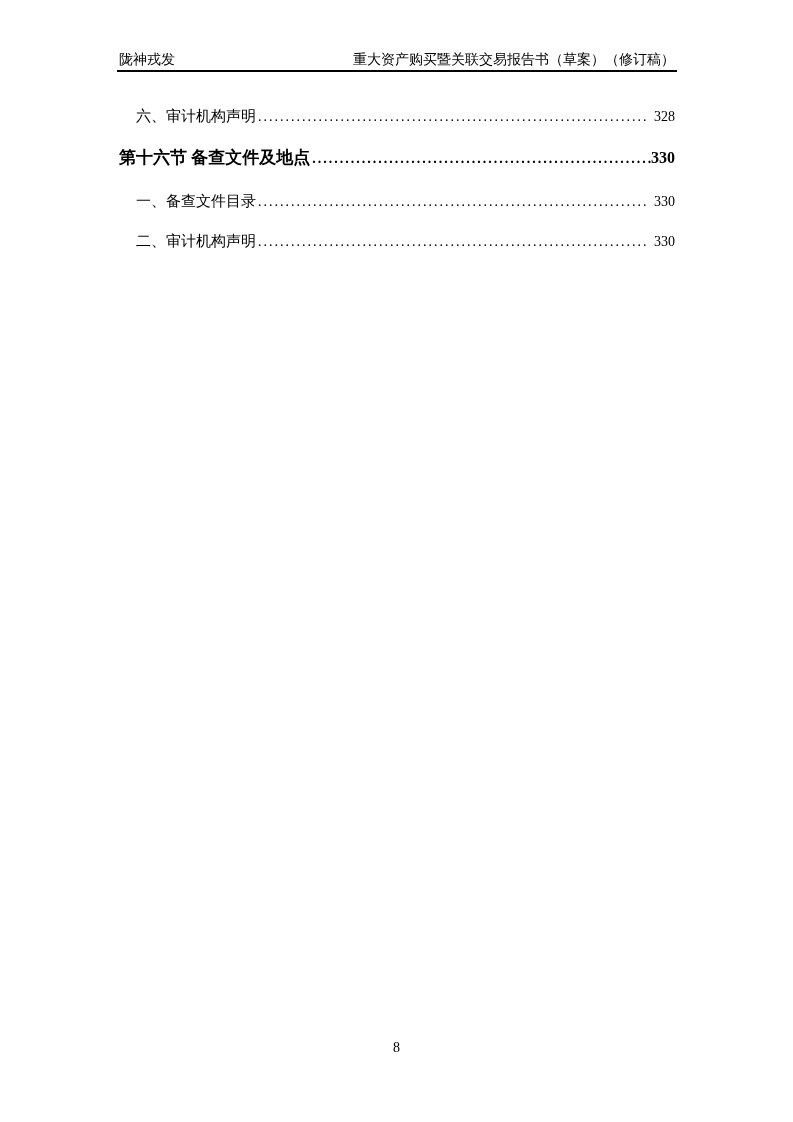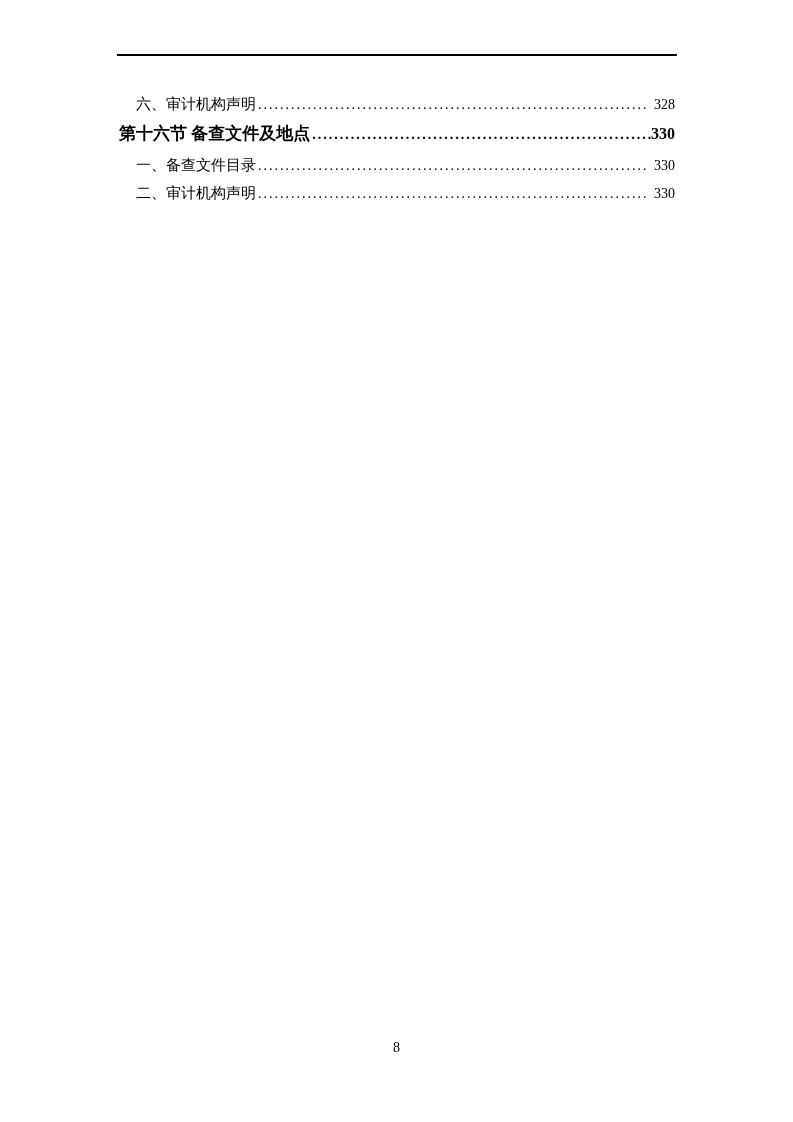--- a/index.html
+++ b/index.html
@@ -65,38 +65,43 @@
     content: "..........................................................................................................................................................................................................................";
     font-size: 14px;
     letter-spacing: 2px;
   }
   .level1 .toc-dots::after { font-weight: bold; letter-spacing: 2px; }
   .toc-page {
     flex: 0 0 auto;
     white-space: nowrap;
     font-size: 14px;
     padding-left: 6px;
+    margin-top: 12px;
   }
   .level1 .toc-page { font-size: 16px; font-weight: bold; padding-left: 0; }
   
   .footer {
     position: absolute;
     left: 0;
     top: 1040px;
     width: 100%;
     text-align: center;
     font-size: 14px;
   }
 </style>
 </head>
 <body>
 
 <div class="page">
 
   <div class="header">
+    <div class="header-row">
+      <span class="header-left">陇神戎发</span>
+      <span class="header-right">重大资产购买暨关联交易报告书（草案）（修订稿）</span>
+    </div>
     <div class="header-rule"></div>
   </div>
 
   <div class="toc">
 
     <div class="toc-row level2">
       <span class="toc-label">六、审计机构声明</span>
       <span class="toc-dots"></span>
       <span class="toc-page">328</span>
     </div>

